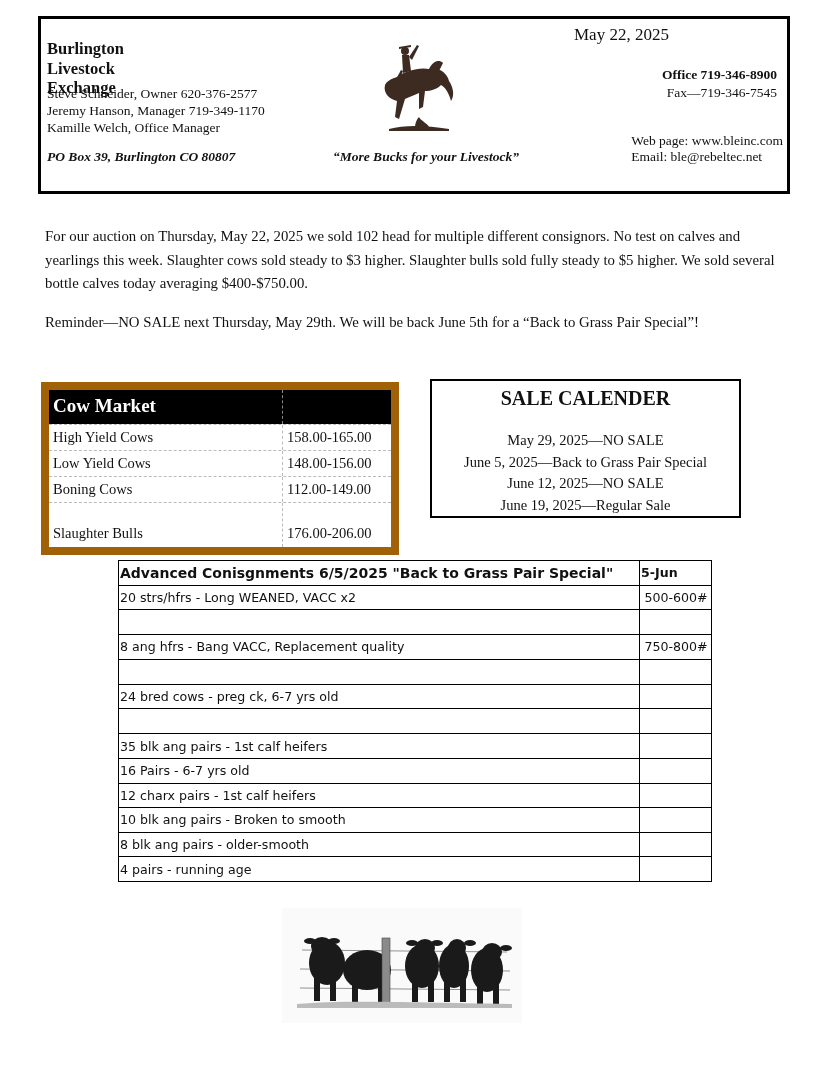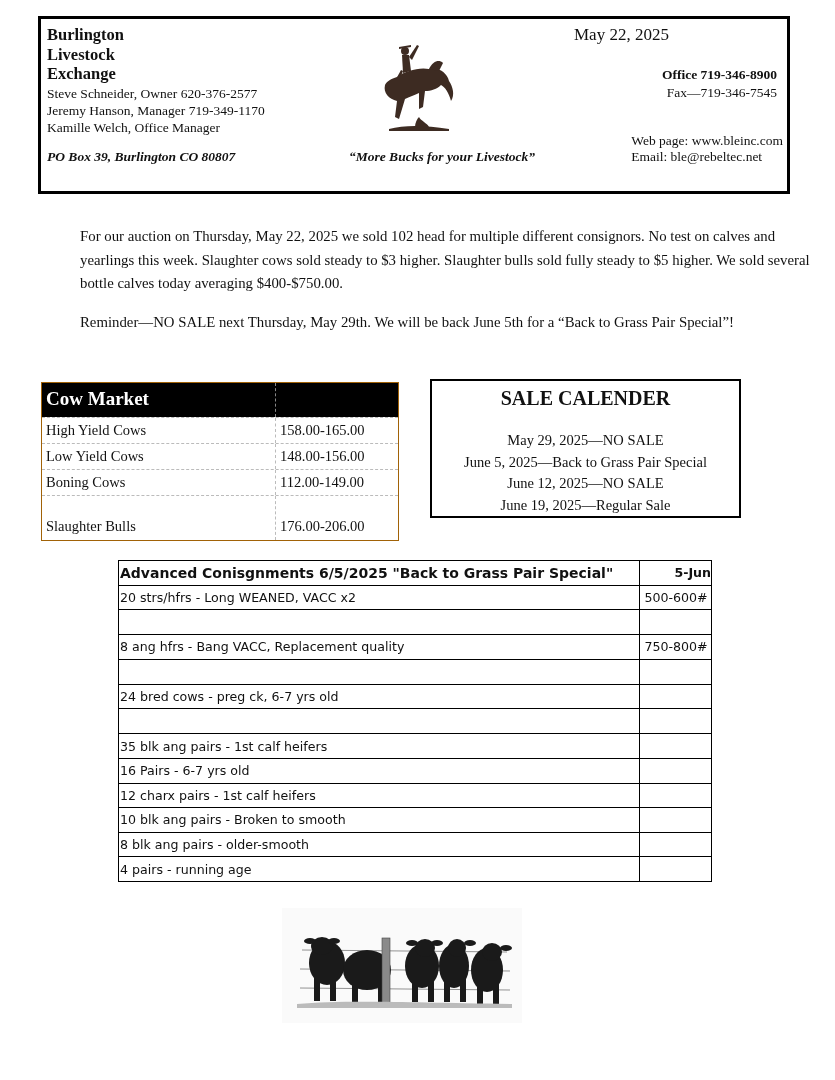--- a/index.html
+++ b/index.html
@@ -1,53 +1,53 @@
 <!DOCTYPE html>
 <html><head>
 <meta charset="utf-8">
 <style>
   html, body { margin: 0; padding: 0; background: #ffffff; }
   body { width: 835px; height: 1080px; position: relative; overflow: hidden; color: #111; font-family: "Liberation Serif", serif; }
 
   
   .header-box { position: absolute; left: 38px; top: 16px; width: 752px; height: 178px; border: 3px solid #000; box-sizing: border-box; }
-  .org-name { position: absolute; left: 6px; top: 6px; font-weight: bold; font-size: 16.5px; line-height: 19.5px; }
+  .org-name { position: absolute; left: 6px; top: 20px; font-weight: bold; font-size: 16.5px; line-height: 19.5px; }
   .staff { position: absolute; left: 6px; top: 66px; font-size: 13.5px; line-height: 17px; }
   .address { position: absolute; left: 6px; top: 130px; font-size: 13.5px; font-weight: bold; font-style: italic; }
   .logo { position: absolute; left: 328px; top: 18px; width: 100px; height: 100px; }
-  .tagline { position: absolute; left: 308px; top: 130px; font-size: 13.5px; font-weight: bold; font-style: italic; }
+  .tagline { position: absolute; left: 292px; top: 130px; font-size: 13.5px; font-weight: bold; font-style: italic; }
   .date { position: absolute; left: 533px; top: 6px; font-size: 17px; }
   .office { position: absolute; right: 10px; top: 48px; font-size: 13.5px; font-weight: bold; text-align: right; }
   .fax { position: absolute; right: 10px; top: 66px; font-size: 13.5px; text-align: right; }
   .web { position: absolute; right: 4px; top: 114px; font-size: 13.5px; text-align: left; line-height: 16px; }
 
   
-  .para { position: absolute; left: 45px; width: 750px; font-size: 14.8px; line-height: 23.5px; margin-left: 35px; }
+  .para { position: absolute; left: 45px; width: 750px; font-size: 14.8px; line-height: 23.5px; }
   .p1 { top: 225px; }
   .p2 { top: 311px; }
 
   
-  .cow-market { position: absolute; left: 41px; top: 382px; width: 358px; border: 1px solid #a16207; box-sizing: border-box; }
+  .cow-market { position: absolute; left: 41px; top: 382px; width: 358px; border: 8px solid #a16207; box-sizing: border-box; }
   .cm-head { background: #000; color: #fff; height: 34px; display: flex; }
   .cm-head .c1 { width: 234px; font-size: 19px; font-weight: bold; padding-left: 4px; line-height: 32px; border-right: 1px dashed #888; box-sizing: border-box; }
   .cm-row { display: flex; font-size: 14.5px; border-top: 1px dashed #bbb; }
   .cm-row .c1 { width: 234px; padding-left: 4px; box-sizing: border-box; border-right: 1px dashed #bbb; }
   .cm-row .c2 { padding-left: 4px; }
   .cm-row { height: 25px; line-height: 25px; }
   .cm-row.tall { height: 44px; line-height: 60px; }
 
   
   .sale-cal { position: absolute; left: 430px; top: 379px; width: 311px; height: 139px; border: 2px solid #000; box-sizing: border-box; text-align: center; }
   .sale-cal .title { font-weight: bold; font-size: 20px; margin-top: 6px; }
   .sale-cal .items { margin-top: 20px; font-size: 14.5px; line-height: 21.5px; }
 
   
   .consign { position: absolute; left: 118px; top: 560px; border-collapse: collapse; font-family: "DejaVu Sans", sans-serif; }
   .consign td, .consign th { border: 1px solid #000; padding: 0 0 0 1px; font-size: 12.6px; height: 24.6px; box-sizing: border-box; }
-  .consign th { font-weight: bold; font-size: 14px; text-align: right; }
+  .consign th { font-weight: bold; font-size: 14px; text-align: left; }
   .consign th.c2 { font-size: 12.6px; }
   .consign .c1 { width: 521px; text-align: left; }
   .consign .c2 { width: 72px; }
   .consign td.c2 { text-align: center; }
   .consign tr.blank td { height: 25px; }
 
   
   .cattle { position: absolute; left: 282px; top: 908px; width: 240px; height: 115px; }
 </style>
 </head>

